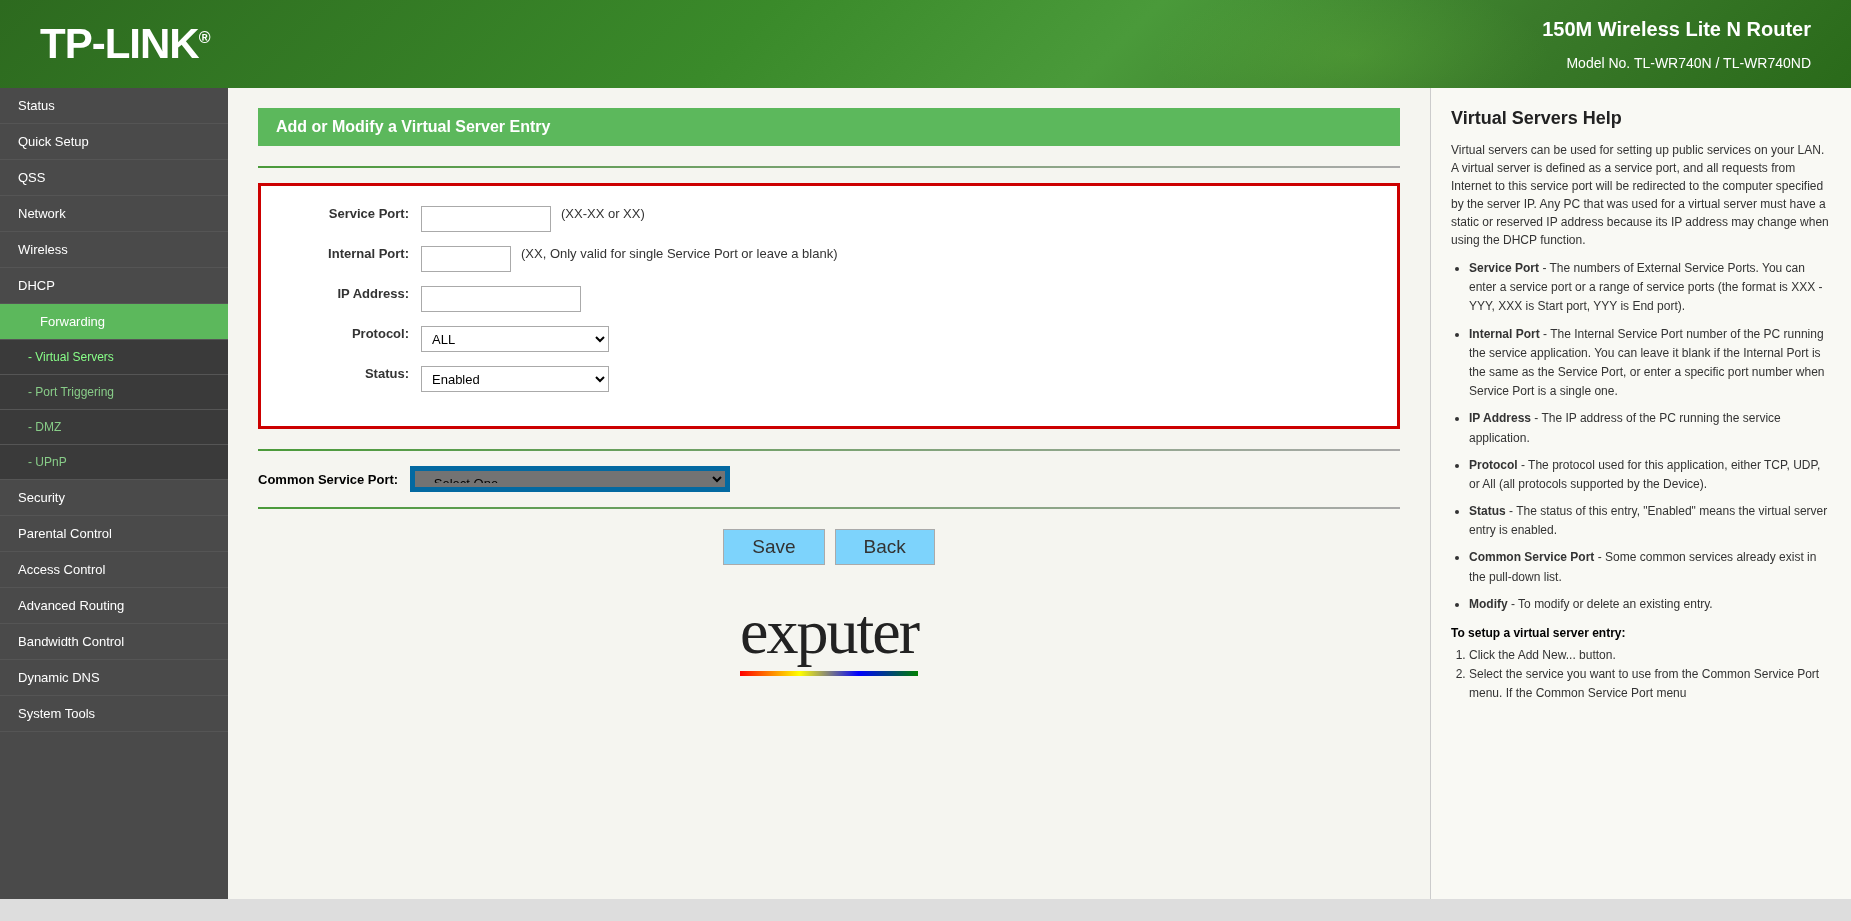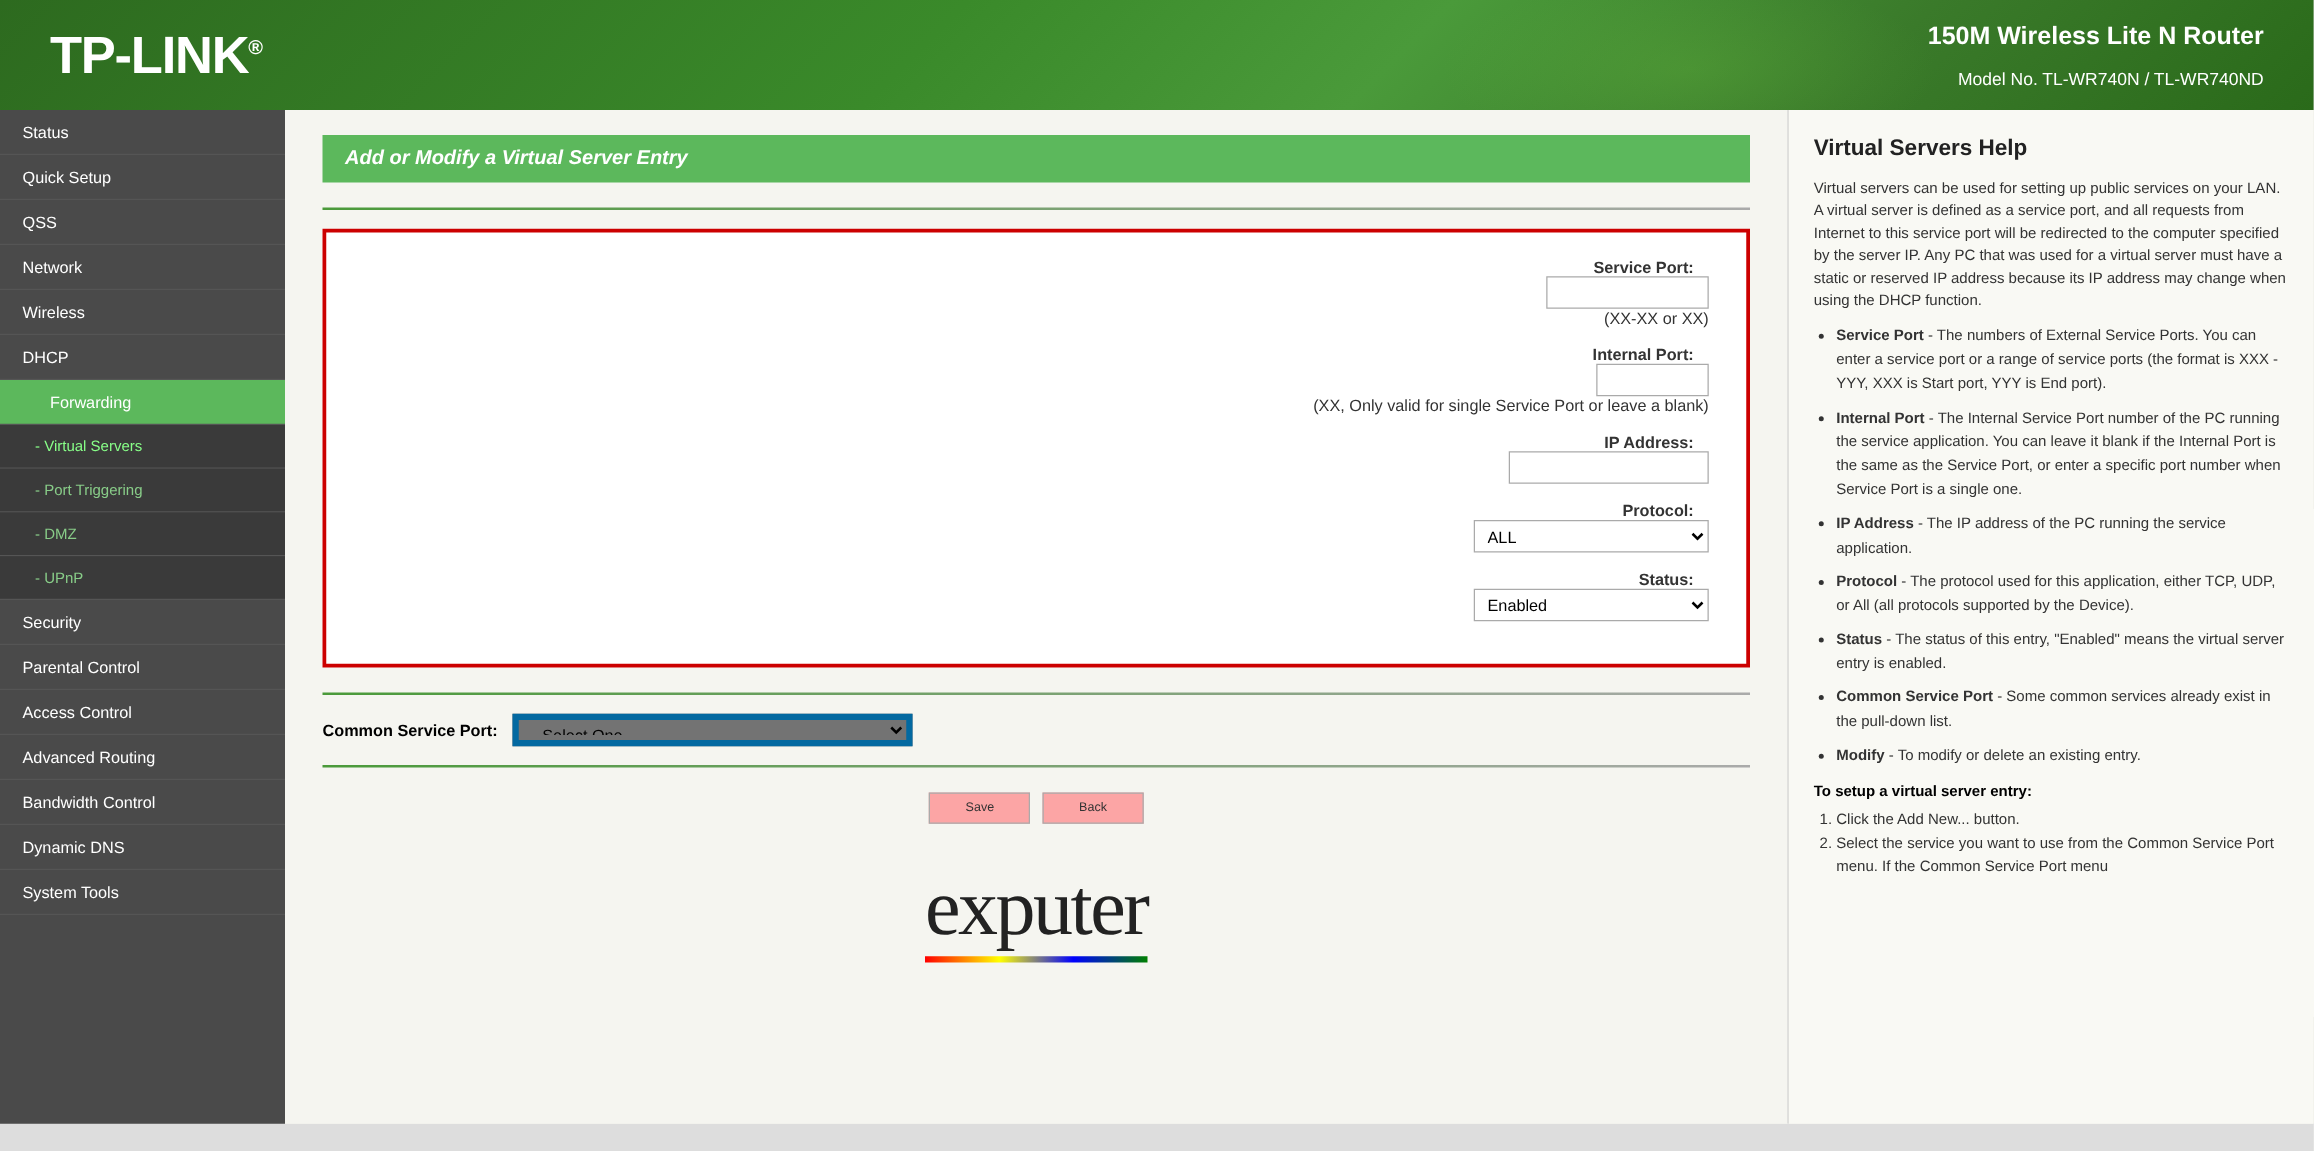--- a/index.html
+++ b/index.html
@@ -96,42 +96,40 @@
       border-right: 1px solid #ccc;
     }
 
     .section-header {
       background: #5cb85c;
       color: white;
       padding: 10px 18px;
       font-size: 16px;
       font-weight: bold;
       margin-bottom: 20px;
-      font-style: italic;
     }
 
     .divider {
       height: 2px;
       background: linear-gradient(to right, #4a9a3a, #aaa);
       margin: 15px 0;
     }
 
     
     .form-container {
       border: 3px solid #cc0000;
       padding: 20px 30px;
       margin: 10px 0 20px 0;
       background: white;
     }
 
     .form-row {
       display: flex;
-      align-items: flex-end;
+      align-items: flex-start;
       margin-bottom: 14px;
-      flex-direction: column;
     }
     .form-label {
       width: 130px;
       text-align: right;
       padding-right: 12px;
       font-weight: bold;
       font-size: 13px;
       color: #333;
     }
     .form-input {
@@ -181,22 +179,22 @@
     
     .button-row {
       display: flex;
       gap: 10px;
       margin: 20px 0;
       justify-content: center;
     }
     .btn {
       padding: 6px 28px;
       border: 1px solid #aaa;
-      background: #fca5a5;
-      font-size: 10px;
+      background: #7dd3fc;
+      font-size: 19px;
       cursor: pointer;
       color: #333;
     }
 
     
     .exputer-area {
       display: flex;
       justify-content: center;
       align-items: center;
       margin-top: 30px;

